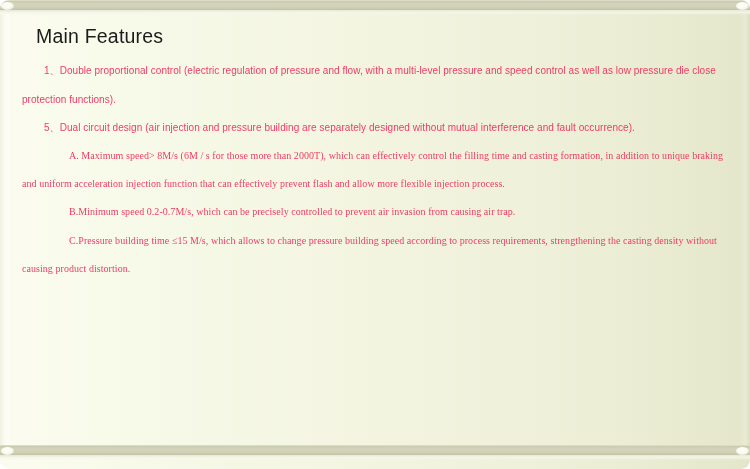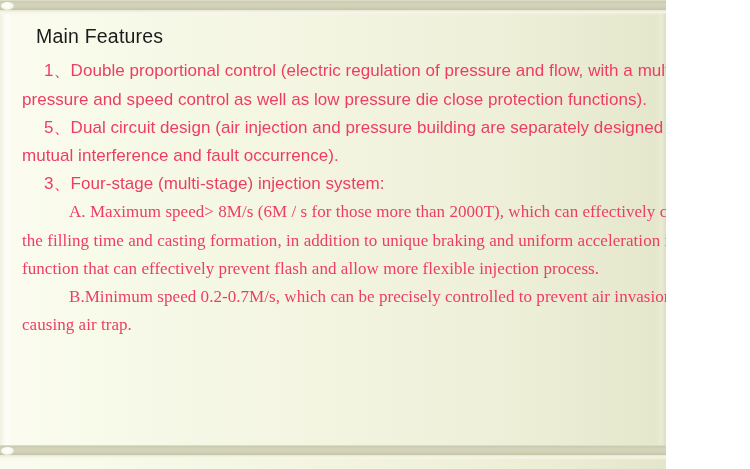--- a/index.html
+++ b/index.html
@@ -6,31 +6,32 @@
     margin: 0;
     padding: 0;
     background: #ffffff;
   }
   body {
     font-family: "Liberation Sans", sans-serif;
   }
 
   #panel {
     position: relative;
-    width: 666px;
+    width: 750px;
     height: 469px;
     overflow: hidden;
     background:
       linear-gradient(to right,
         #fbfcf0 0%,
         #f8faea 14%,
         #f4f6e3 42%,
         #eef0d9 72%,
         #e8ead0 92%,
         #e4e6cb 100%);
+    border-radius: 9px;
   }
 
   
   .deco-band {
     position: absolute;
     left: 0;
     width: 750px;
     height: 15px;
   }
   .deco-band.top { top: 0; }
@@ -118,21 +119,21 @@
   #page-title {
     font-size: 19.5px;
     color: #1c1c1c;
     letter-spacing: 0.2px;
     margin: 6px 0 10px 14px;
     line-height: 1.1;
   }
 
   .body-text {
     color: #ee3d63;
-    font-size: 17px;
+    font-size: 10px;
     line-height: 28.2px;
     letter-spacing: 0.05px;
   }
 
   .para {
     margin: 0;
     text-indent: 0;
   }
   
   .para.lvl1 { padding-left: 0; text-indent: 22px; }
@@ -154,23 +155,23 @@
 
   <div class="edge left"></div>
   <div class="edge right"></div>
 
   <div id="content">
     <div id="page-title">Main Features</div>
 
     <div class="body-text">
       <p class="para lvl1">1、Double proportional control (electric regulation of pressure and flow, with a multi-level pressure and speed control as well as low pressure die close protection functions).</p>
       <p class="para lvl1">5、Dual circuit design (air injection and pressure building are separately designed without mutual interference and fault occurrence).</p>
-      <p class="para lvl1">3、Four-stage (multi-stage) injection system:</p>
       <p class="para lvl2">A. Maximum speed&gt; 8M/s (6M / s for those more than 2000T), which can effectively control the filling time and casting formation, in addition to unique braking and uniform acceleration injection function that can effectively prevent flash and allow more flexible injection process.</p>
       <p class="para lvl2">B.Minimum speed 0.2-0.7M/s, which can be precisely controlled to prevent air invasion from causing air trap.</p>
+      <p class="para lvl2">C.Pressure building time ≤15 M/s, which allows to change pressure building speed according to process requirements, strengthening the casting density without causing product distortion.</p>
     </div>
   </div>
 
   <div class="deco-band bottom">
     <div class="band-hi"></div>
     <div class="band-fill"></div>
     <div class="band-lo"></div>
     <div class="band-base"></div>
     <div class="bead left"></div>
     <div class="bead right"></div>

